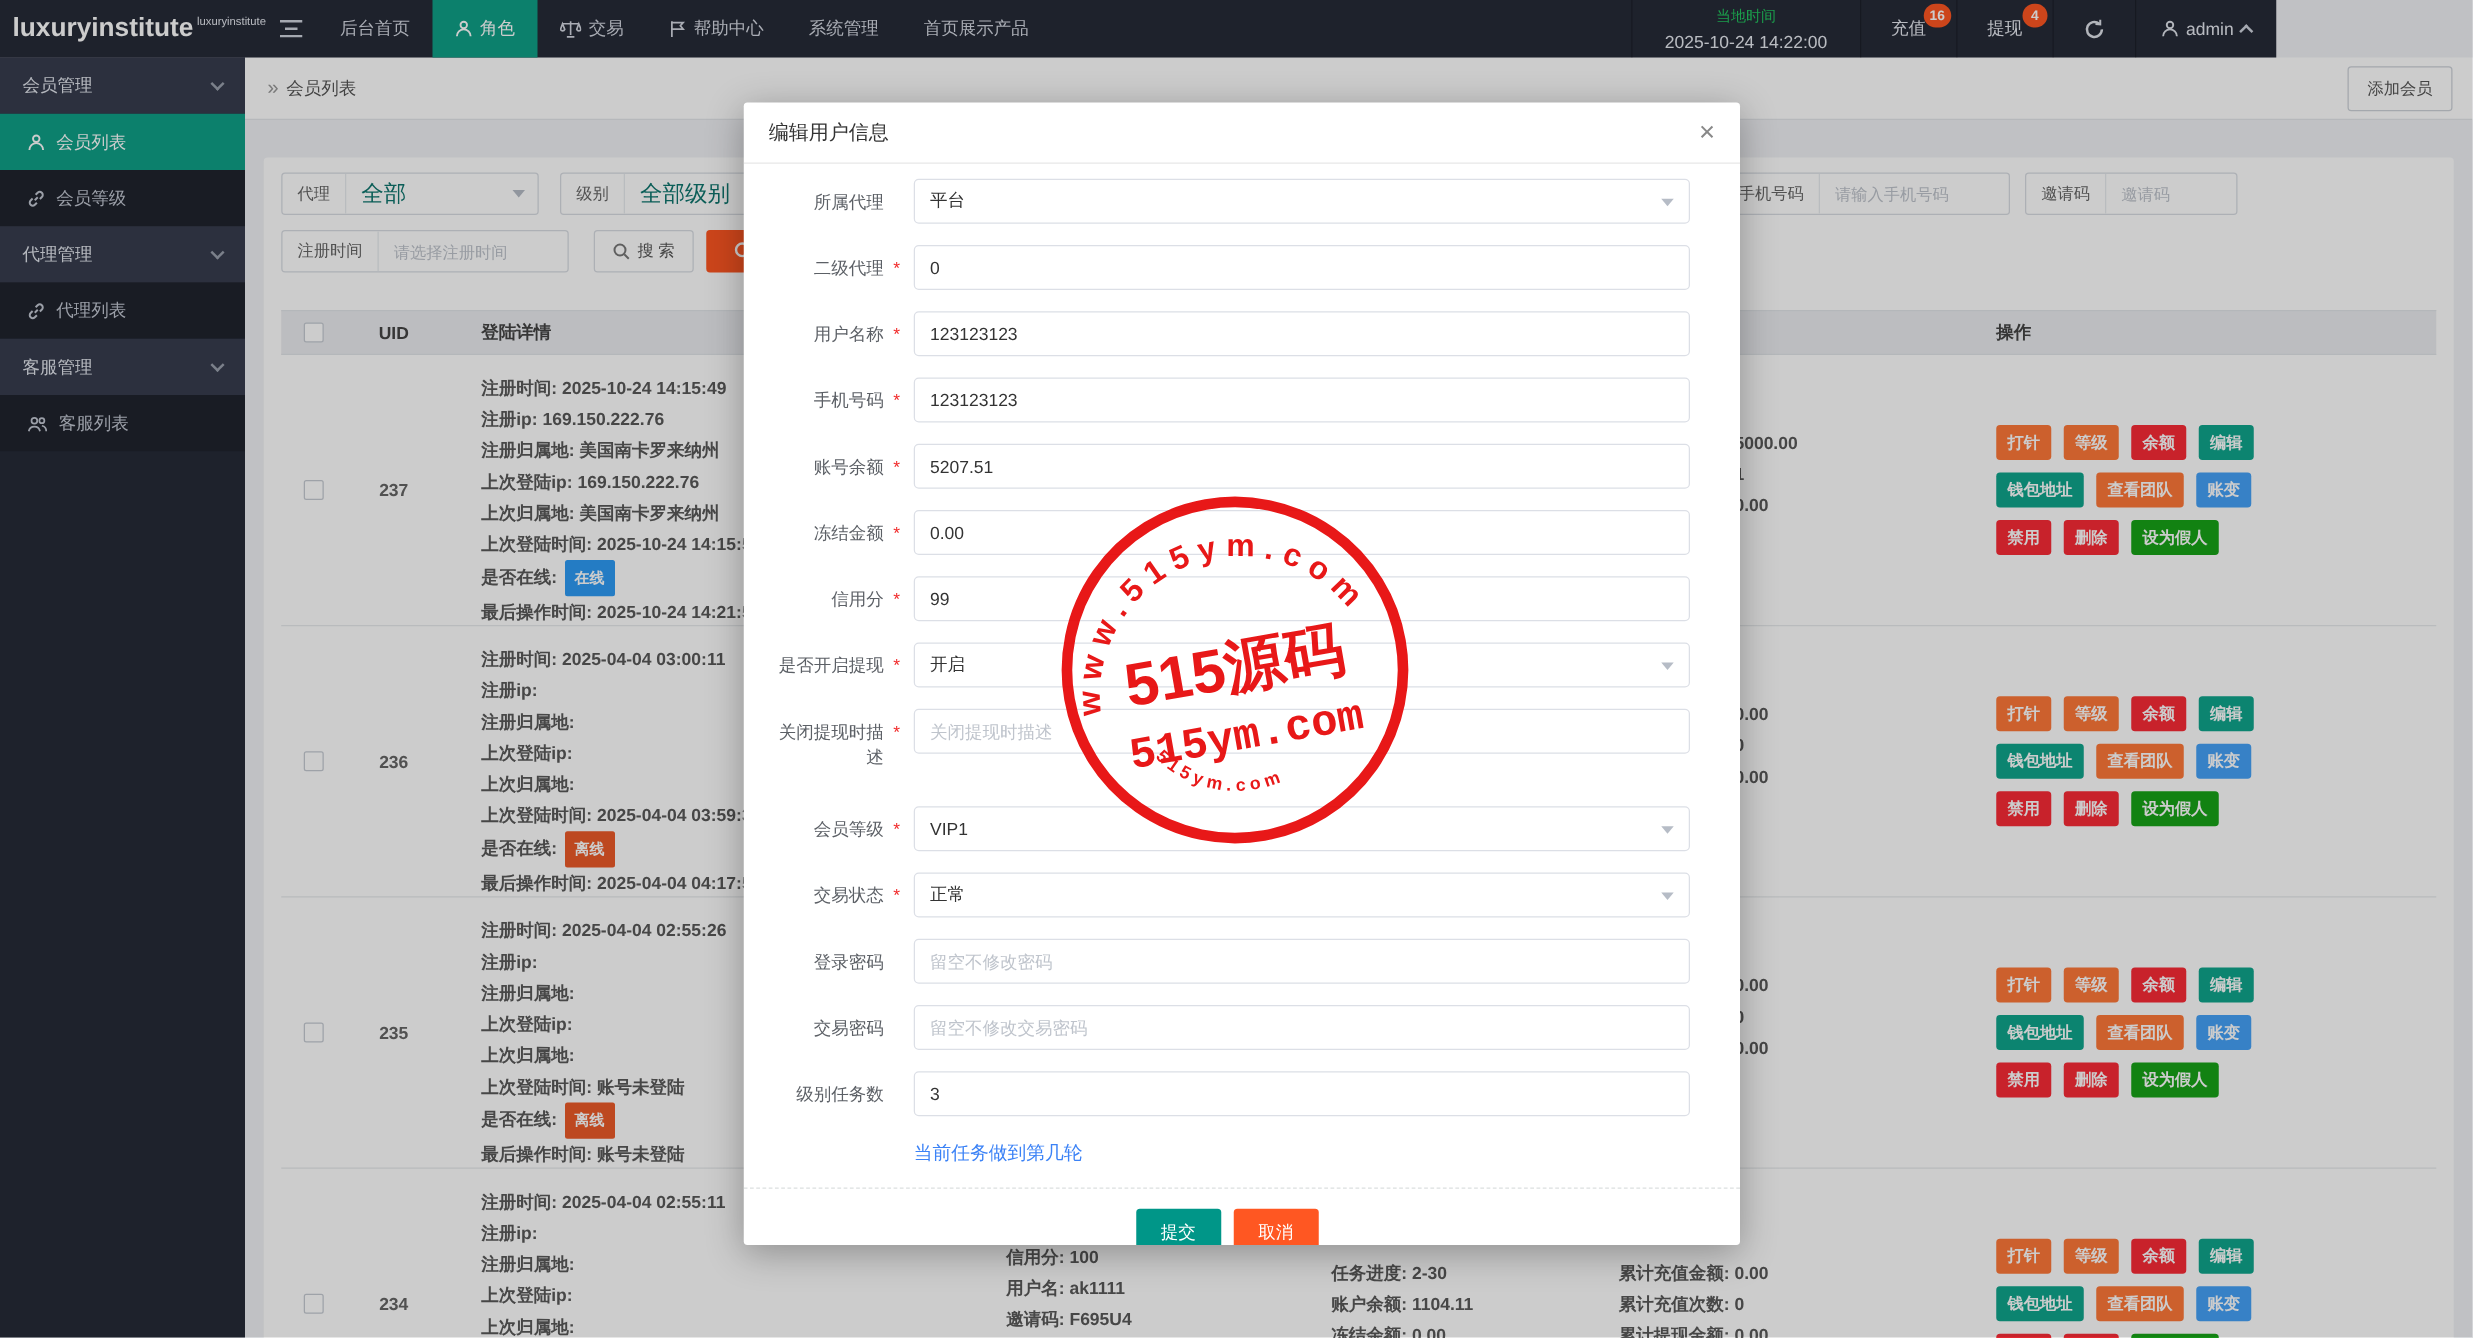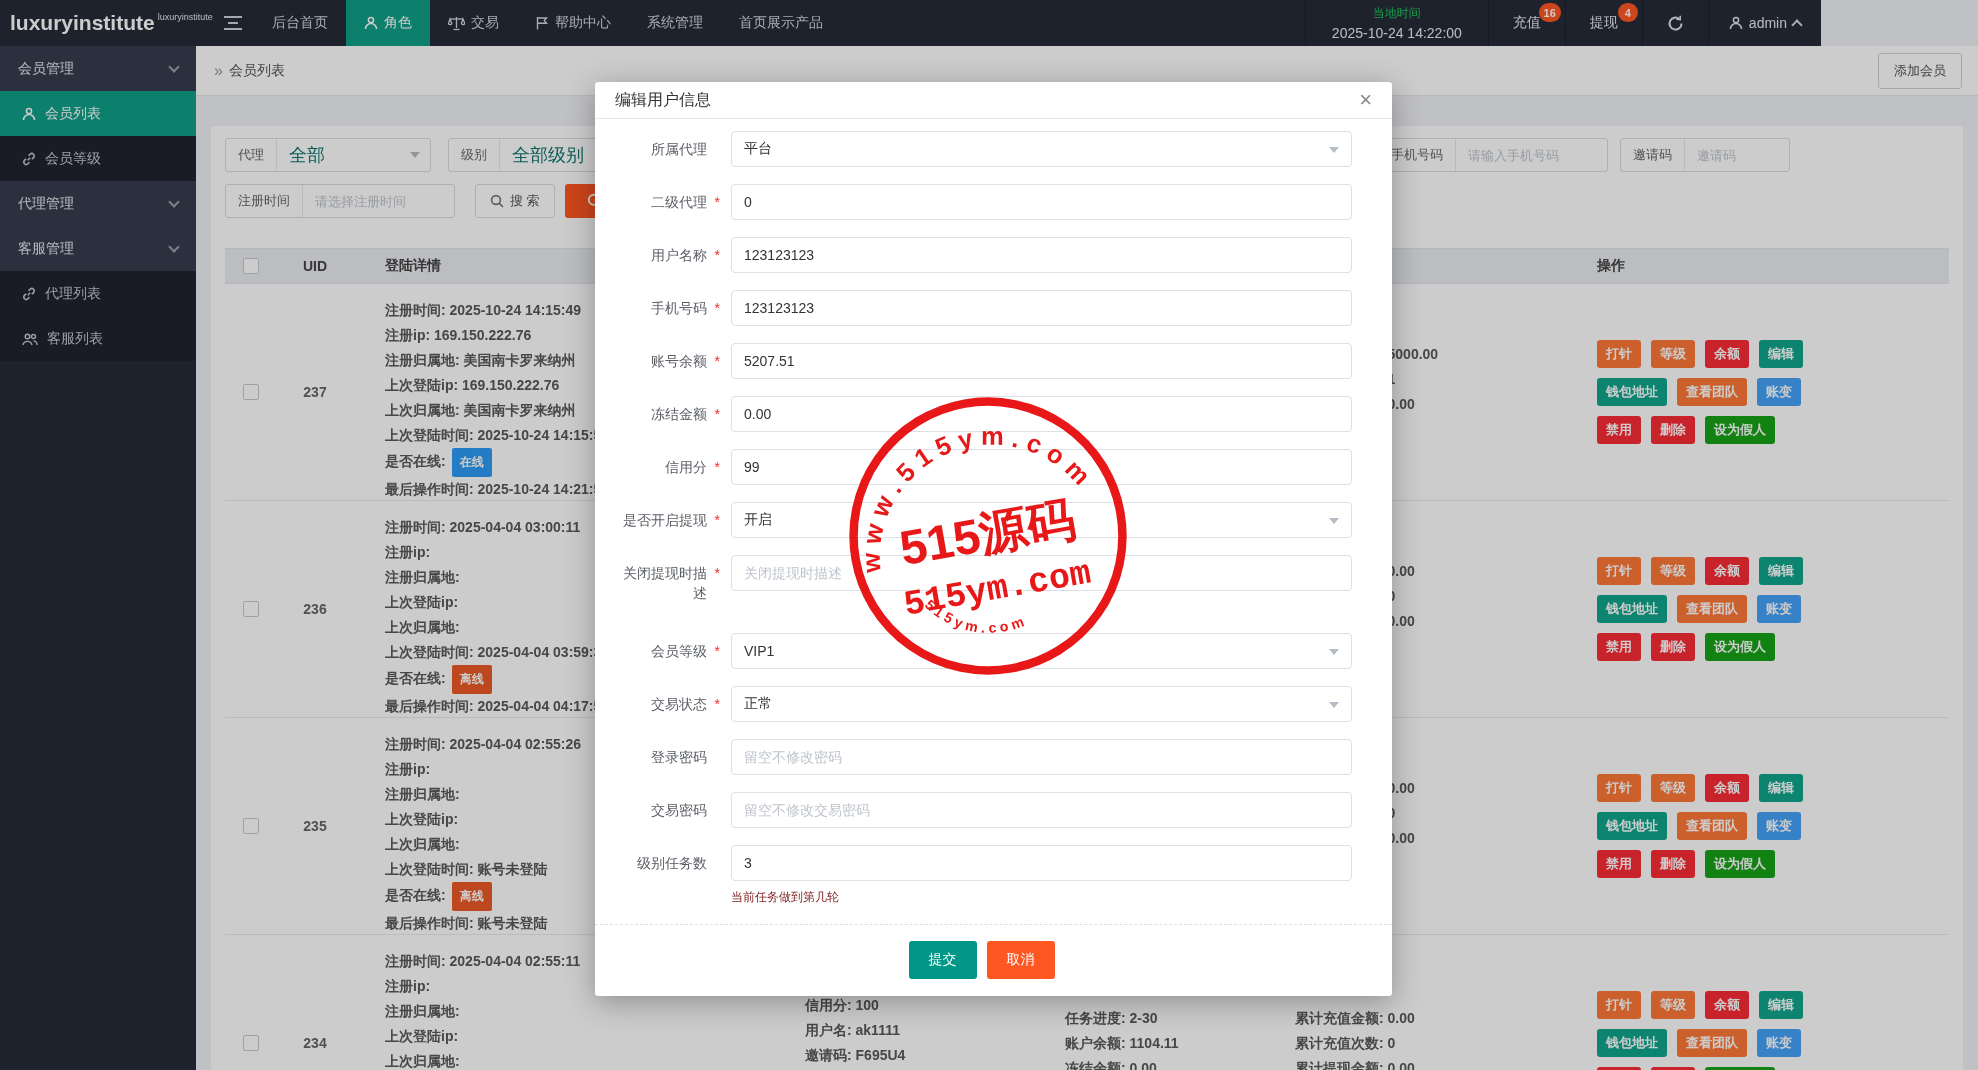--- a/index.html
+++ b/index.html
@@ -79,34 +79,34 @@
   .checkbox { width:16px; height:16px; border:1px solid #c6cbd3; border-radius:2px; background:#fff; cursor:pointer; }
   .act-line { display:flex; gap:10px; margin:10px 0; }
   .abtn { border:none; border-radius:3px; color:#fff; font-size:13px; font-weight:bold; padding:5px 9px; cursor:pointer; white-space:nowrap; }
   .c-orange { background:#ff7939; } .c-red { background:#fb2b36; } .c-teal { background:#0fa58c; }
   .c-blue { background:#45a2f8; } .c-green { background:#17a317;text-align:center; }
 
   
   .overlay { position:absolute; left:0; top:0; width:1978px; height:1070px; background:rgba(0,0,0,.20); z-index:40; }
   .modal { position:absolute; left:595px; top:82px; width:797px; height:914px; background:#fff; border-radius:3px;
     box-shadow:0 6px 30px rgba(0,0,0,.30); z-index:50; overflow:hidden; }
-  .m-head { height:37px; display:flex; align-items:center; padding:15px 20px; border-bottom:1px solid #e8e8e8; }
+  .m-head { height:49px; display:flex; align-items:center; padding:15px 20px; border-bottom:1px solid #e8e8e8; }
   .m-title { font-size:16px; color:#333; }
   .m-close { margin-left:auto; font-size:22px; color:#888; cursor:pointer; line-height:1; }
   .m-body { padding:12px 40px 0 16px; }
   .m-field { display:flex; margin-bottom:17px; }
   .m-label { position:relative; width:96px; flex:none; text-align:right; font-size:14px; color:#5c6066; line-height:20px; padding-top:8px; }
   .m-star { position:absolute; right:-13px; top:8px; color:#f12b2b; font-size:14px; }
   .m-control { margin-left:24px; width:622px; }
   .m-input { width:100%; height:36px; border:1px solid #dcdfe6; border-radius:4px; padding:0 12px; font-size:14px; color:#333; outline:none; }
   .m-input::placeholder { color:#bfc4cc; }
   .m-select { position:relative; width:100%; height:36px; border:1px solid #dcdfe6; border-radius:4px; padding:0 12px;
     font-size:14px; color:#333; display:flex; align-items:center; cursor:pointer; }
   .m-select .caret { position:absolute; right:2px; top:15px; }
-  .m-hint { font-size:12px; color:#7f1d1d; margin-top:8px; }
+  .m-hint { font-size:15px; color:#3b82f6; margin-top:20px; }
   .mb-lg { margin-bottom:30px; }
   .m-divider { border-top:1px dashed #dcdfe0; margin:18px -40px 0 -16px; }
   .m-actions { display:flex; justify-content:center; gap:10px; margin-top:16px; }
   .m-submit { background:#009688; color:#fff; border:none; border-radius:3px; font-size:14px; padding:10px 20px; cursor:pointer;text-align:center; }
   .m-cancel { background:#ff5722; color:#fff; border:none; border-radius:3px; font-size:14px; padding:10px 20px; cursor:pointer; }
 
   
   .stamp { position:absolute; left:846px; top:394px; width:284px; height:284px; z-index:60;
     transform:rotate(-10deg); opacity:.9; pointer-events:none; }
 </style>
@@ -223,33 +223,33 @@
           <path d="M6.5 3.8 l1.6-1.6 a2.4 2.4 0 0 1 3.4 3.4 l-1.6 1.6"></path>
           <path d="M7.5 10.2 l-1.6 1.6 a2.4 2.4 0 0 1 -3.4-3.4 l1.6-1.6"></path>
         </svg>
       </span>
       <span>会员等级</span>
     </div>
     <div class="sb-item sb-group">
       <span>代理管理</span>
       <span class="chev-down"></span>
     </div>
-    <div class="sb-item sb-group">
-      <span>客服管理</span>
-      <span class="chev-down"></span>
-    </div>
     <div class="sb-item sb-sub">
       <span class="icon-svg">
         <svg width="14" height="14" viewBox="0 0 14 14" fill="none" stroke="currentColor" stroke-width="1.6">
           <path d="M5.8 8.2 L8.2 5.8"></path>
           <path d="M6.5 3.8 l1.6-1.6 a2.4 2.4 0 0 1 3.4 3.4 l-1.6 1.6"></path>
           <path d="M7.5 10.2 l-1.6 1.6 a2.4 2.4 0 0 1 -3.4-3.4 l1.6-1.6"></path>
         </svg>
       </span>
       <span>代理列表</span>
+    </div>
+    <div class="sb-item sb-group">
+      <span>客服管理</span>
+      <span class="chev-down"></span>
     </div>
     <div class="sb-item sb-sub">
       <span class="icon-svg">
         <svg width="16" height="14" viewBox="0 0 16 14" fill="none" stroke="currentColor" stroke-width="1.4">
           <circle cx="5.5" cy="4.5" r="2.3"></circle>
           <path d="M1 13 a4.6 4.6 0 0 1 9 0"></path>
           <circle cx="11.5" cy="4.5" r="2"></circle>
           <path d="M11.5 8.6 a4.4 4.4 0 0 1 3.5 4.4"></path>
         </svg>
       </span>

